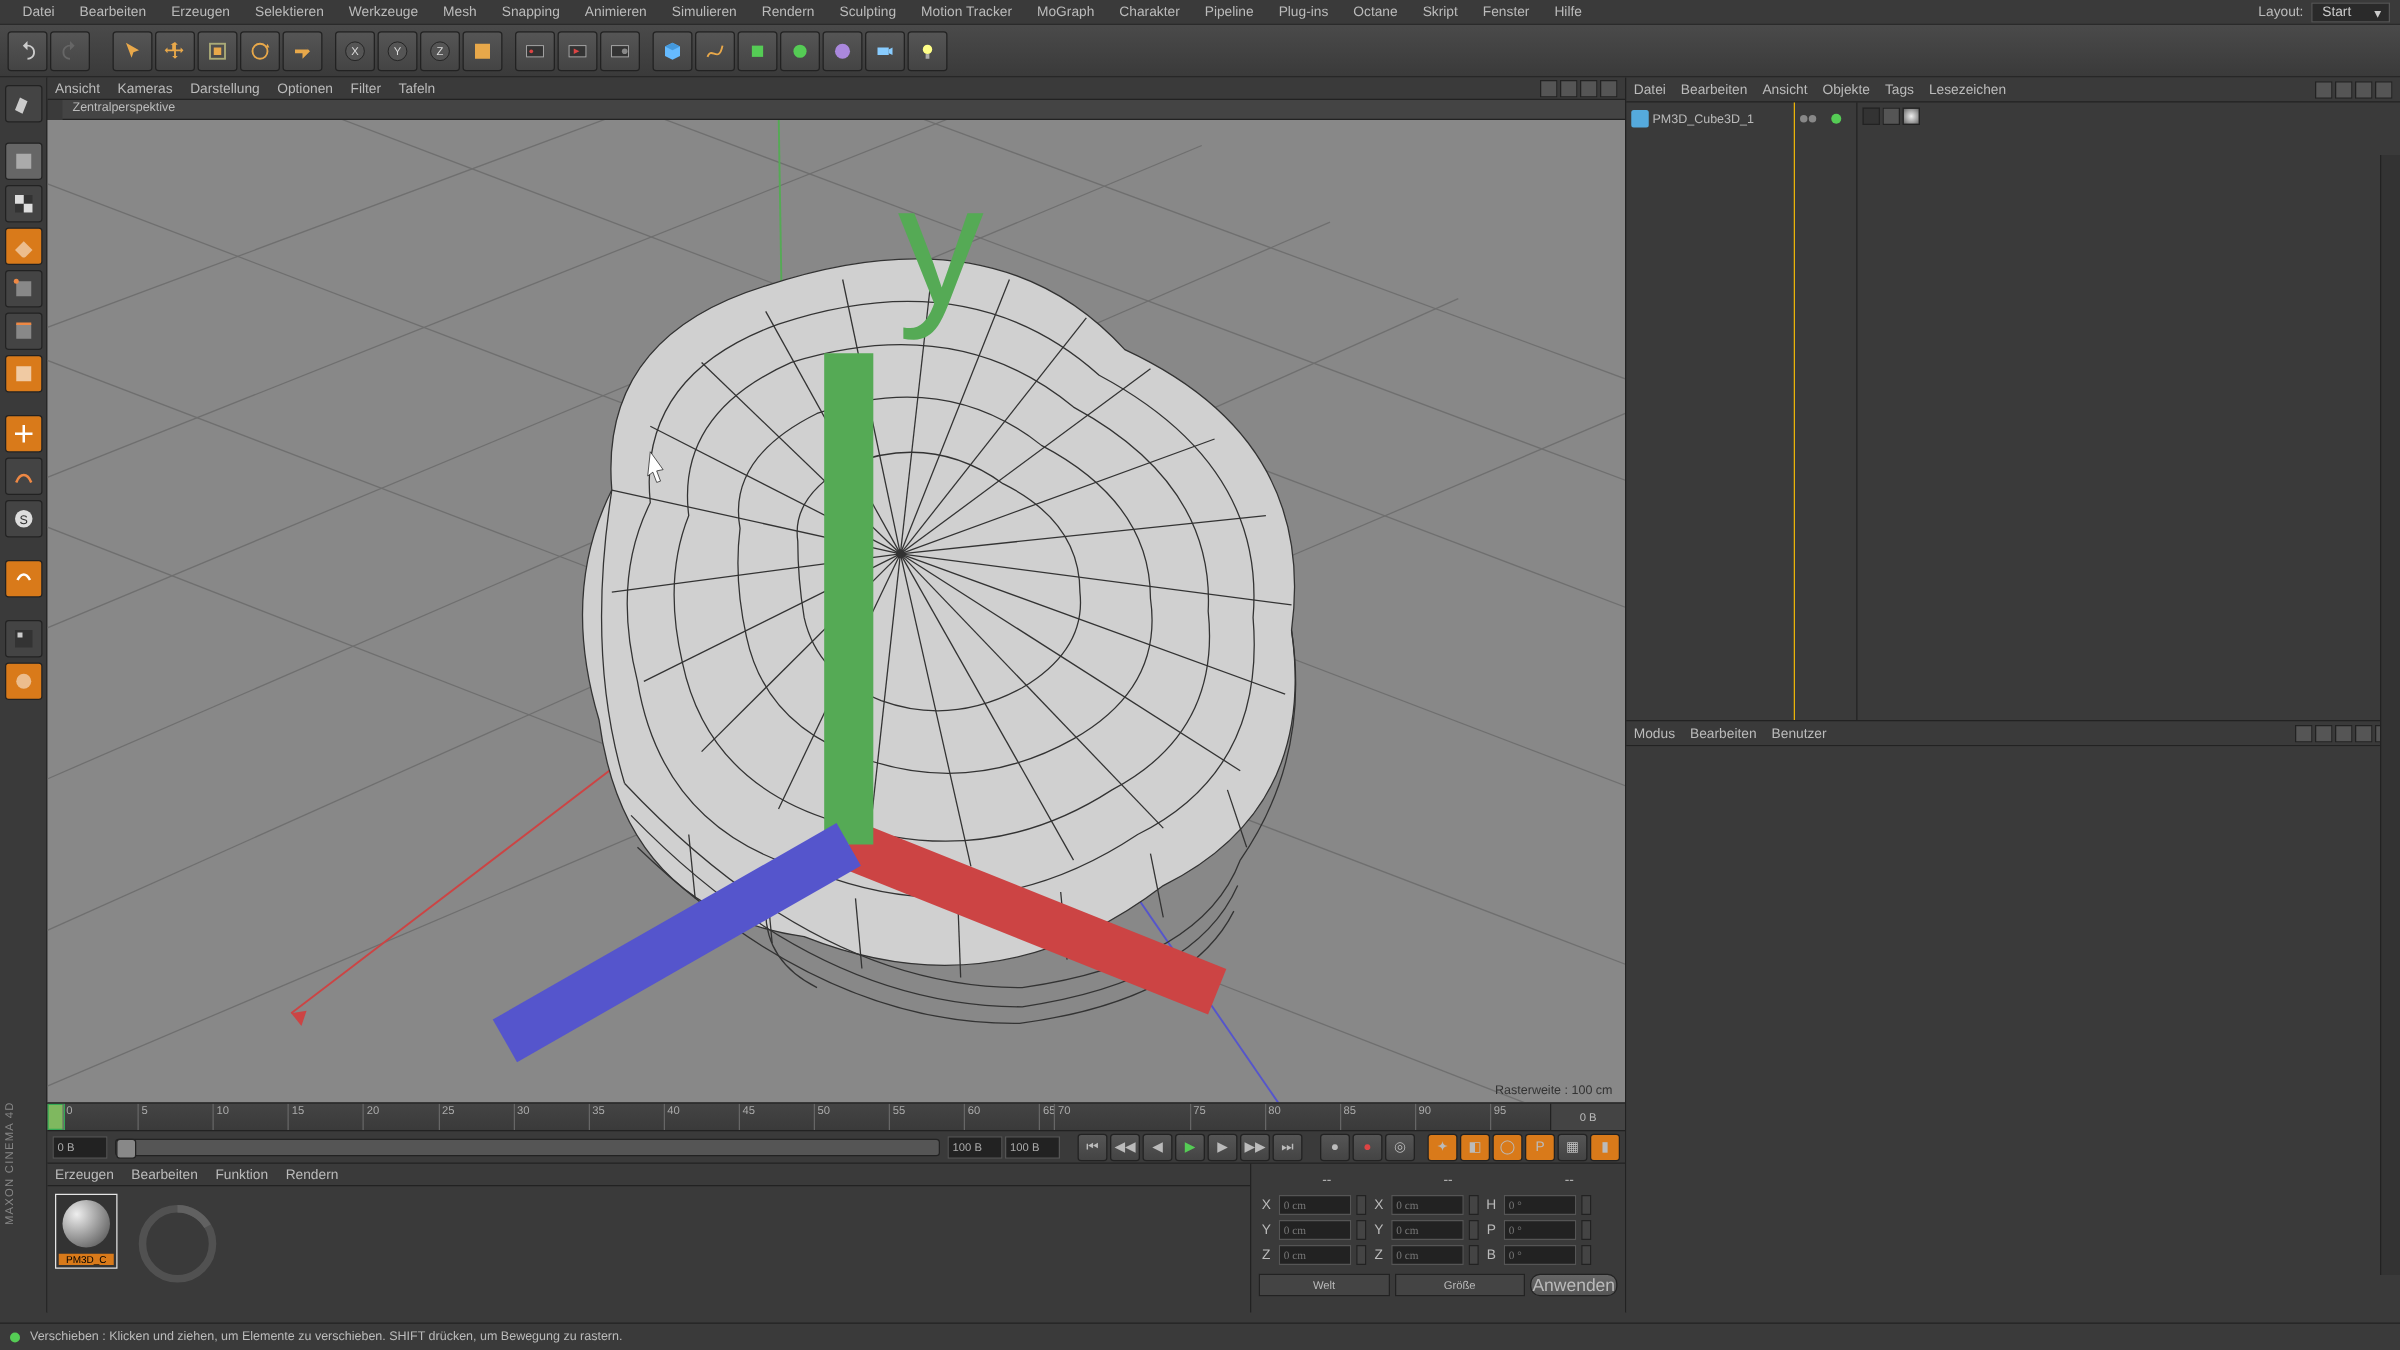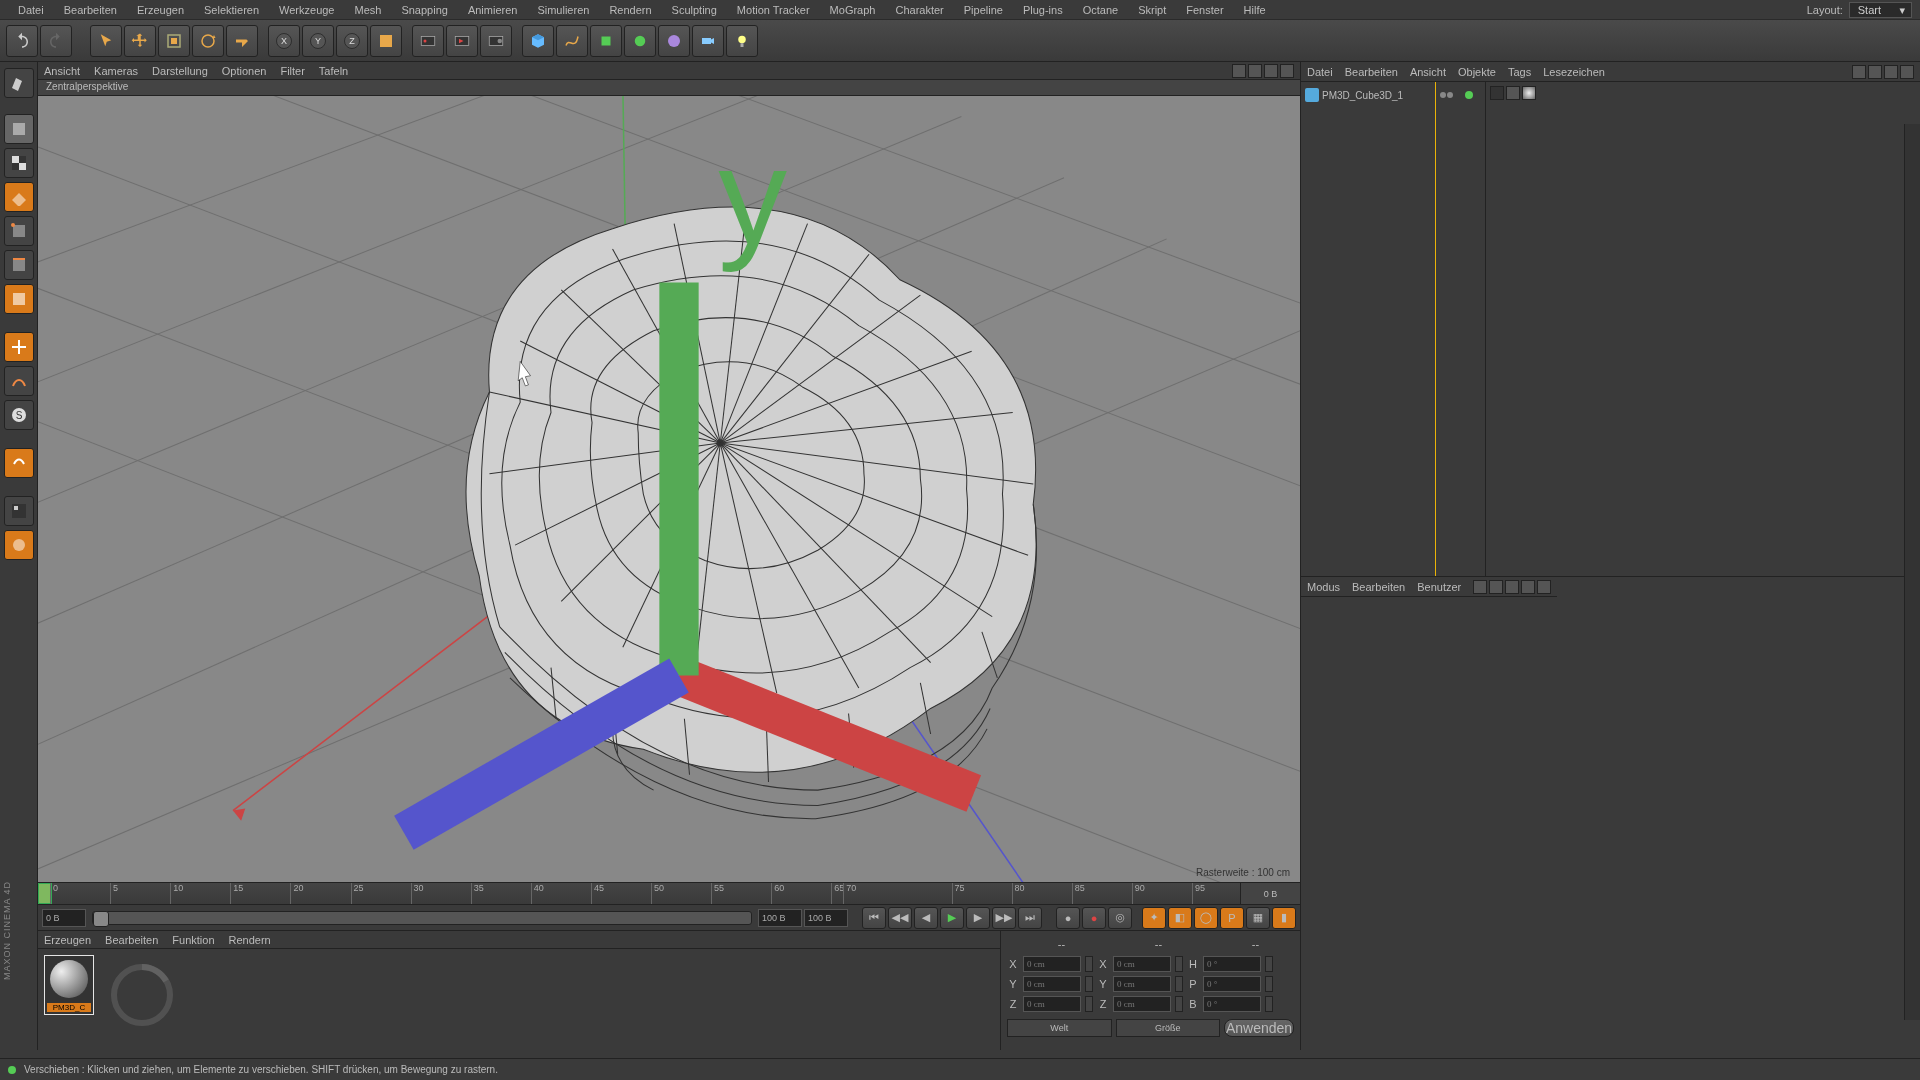--- a/index.html
+++ b/index.html
@@ -24,21 +24,21 @@
 .main { position: absolute; top: 62px; left: 0; right: 0; bottom: 30px; display: flex; }
 .left-tools { width: 38px; background: #3a3a3a; border-right: 1px solid #222; display: flex; flex-direction: column; align-items: center; padding-top: 6px; gap: 4px; }
 .lt-btn { width: 30px; height: 30px; background: #444; border: 1px solid #222; border-radius: 3px; display:flex; align-items:center; justify-content:center; cursor:pointer; }
 .lt-btn.orange { background: #d97a1a; }
 .lt-btn.sel { background: #666; }
 
 .center { flex: 1; display: flex; flex-direction: column; min-width: 0; }
 .viewport-menu { height: 18px; background: #3a3a3a; border-bottom: 1px solid #222; display:flex; align-items:center; padding: 0 6px; gap: 14px; }
 .vp-menu-icons { margin-left:auto; display:flex; gap:2px; }
 .vp-mi { width:14px; height:14px; background:#555; border:1px solid #222; }
-.viewport-label { height: 16px; background: #444; border-bottom: 1px solid #222; padding: 1px 8px; font-size:10px; }
+.viewport-label { height: 16px; background: #444; border-bottom: 1px solid #222; padding: 1px 8px; font-size:10px;margin-left:12px; }
 .viewport { flex: 1; background: #888; position: relative; overflow: hidden; }
 .viewport svg { width: 100%; height: 100%; display:block; }
 .grid-text { position:absolute; bottom:4px; right:10px; font-size:10px; color:#333; }
 .axis-mini { position:absolute; bottom:10px; left:10px; width:40px; height:40px; }
 
 
 .timeline { height: 22px; background: #3a3a3a; border-top:1px solid #222; position:relative; display:flex; align-items:flex-end; }
 .tl-ruler { flex:1; height:100%; background: linear-gradient(#444,#3a3a3a); position:relative; overflow:hidden; }
 .tl-tick { position:absolute; bottom:0; height:100%; border-left:1px solid #666; font-size:9px; color:#aaa; padding-left:2px; }
 .tl-range { width:60px; background:#444; height:100%; border-left:1px solid #222; display:flex; align-items:center; justify-content:center; font-size:9px; }
@@ -82,21 +82,21 @@
 .obj-tree { flex:0 0 135px; border-right:1px solid #eab308; padding:4px; }
 .obj-tags { flex:0 0 50px; border-right:1px solid #222; padding:4px; }
 .obj-rest { flex:1; padding:4px; }
 .tree-row { display:flex; align-items:center; gap:3px; height:18px; font-size:10px; }
 .tree-ico { width:14px; height:14px; background:#5ad; border-radius:2px; }
 .tree-dots { display:flex; gap:1px; }
 .tree-dot { width:6px; height:6px; border-radius:50%; }
 .tag-row { display:flex; gap:2px; }
 .tag-i { width:14px; height:14px; background:#666; border:1px solid #222; }
 
-.attr-panel { flex:1; display:flex; flex-direction:row; }
+.attr-panel { flex:1; display:flex; flex-direction:column; }
 .attr-body { flex:1; background:#3a3a3a; }
 
 
 .far-right { width:16px; background:#333; border-left:1px solid #222; position:absolute; right:0; top:62px; bottom:30px; }
 
 
 .status { position:absolute; bottom:0; left:0; right:0; height:22px; background:#3a3a3a; border-top:1px solid #222; display:flex; align-items:center; padding:0 8px; gap:8px; font-size:10px; }
 .status-dot { width:8px; height:8px; border-radius:50%; background:#5c5; }
 
 

